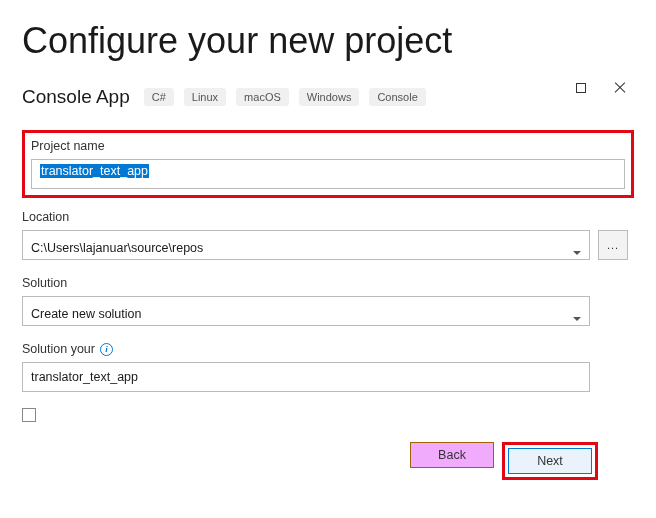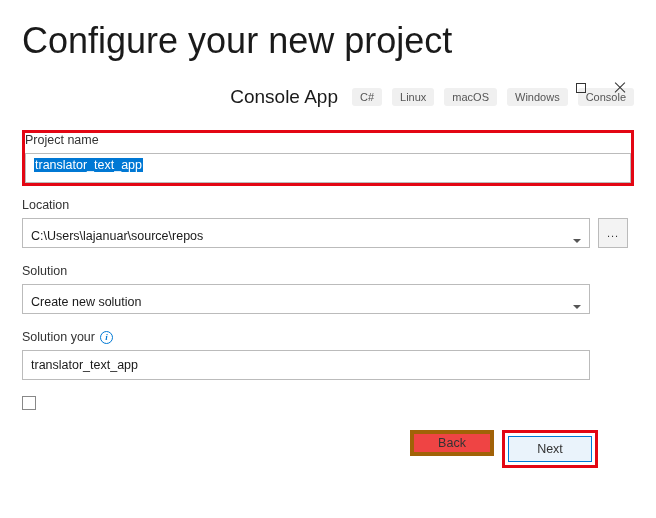--- a/index.html
+++ b/index.html
@@ -16,21 +16,20 @@
       font-size: 36px;
       font-weight: 400;
       color: #1a1a1a;
       margin-bottom: 24px;
     }
     .subtitle-row {
       display: flex;
       align-items: center;
       gap: 10px;
       margin-bottom: 22px;
-      justify-content: flex-end;
     }
     .subtitle {
       font-size: 19px;
       font-weight: 400;
       color: #1a1a1a;
       margin-right: 4px;
     }
     .tag {
       font-size: 11px;
       color: #555;
@@ -162,35 +161,35 @@
     }
     .btn-row {
       display: flex;
       justify-content: flex-end;
       gap: 8px;
       padding-right: 36px;
     }
     .btn {
       width: 84px;
       height: 26px;
-      border: 4px solid #a16207;
-      background: #ef4444;
+      border: 1px solid #a16207;
+      background: #f0abfc;
       font-size: 12.5px;
       display: flex;
       align-items: center;
       justify-content: center;
       color: #333;
     }
     .btn.primary {
       border: 1px solid #0078d4;
       background: #eaf3fb;
     }
     .highlight-box {
       border: 3px solid #e30613;
-      padding: 0;
+      padding: 6px;
       margin-bottom: 12px;
     }
     .highlight-inline {
       border: 3px solid #e30613;
       padding: 3px;
       display: inline-block;
     }
     .solution-input {
       width: 568px;
       height: 30px;

